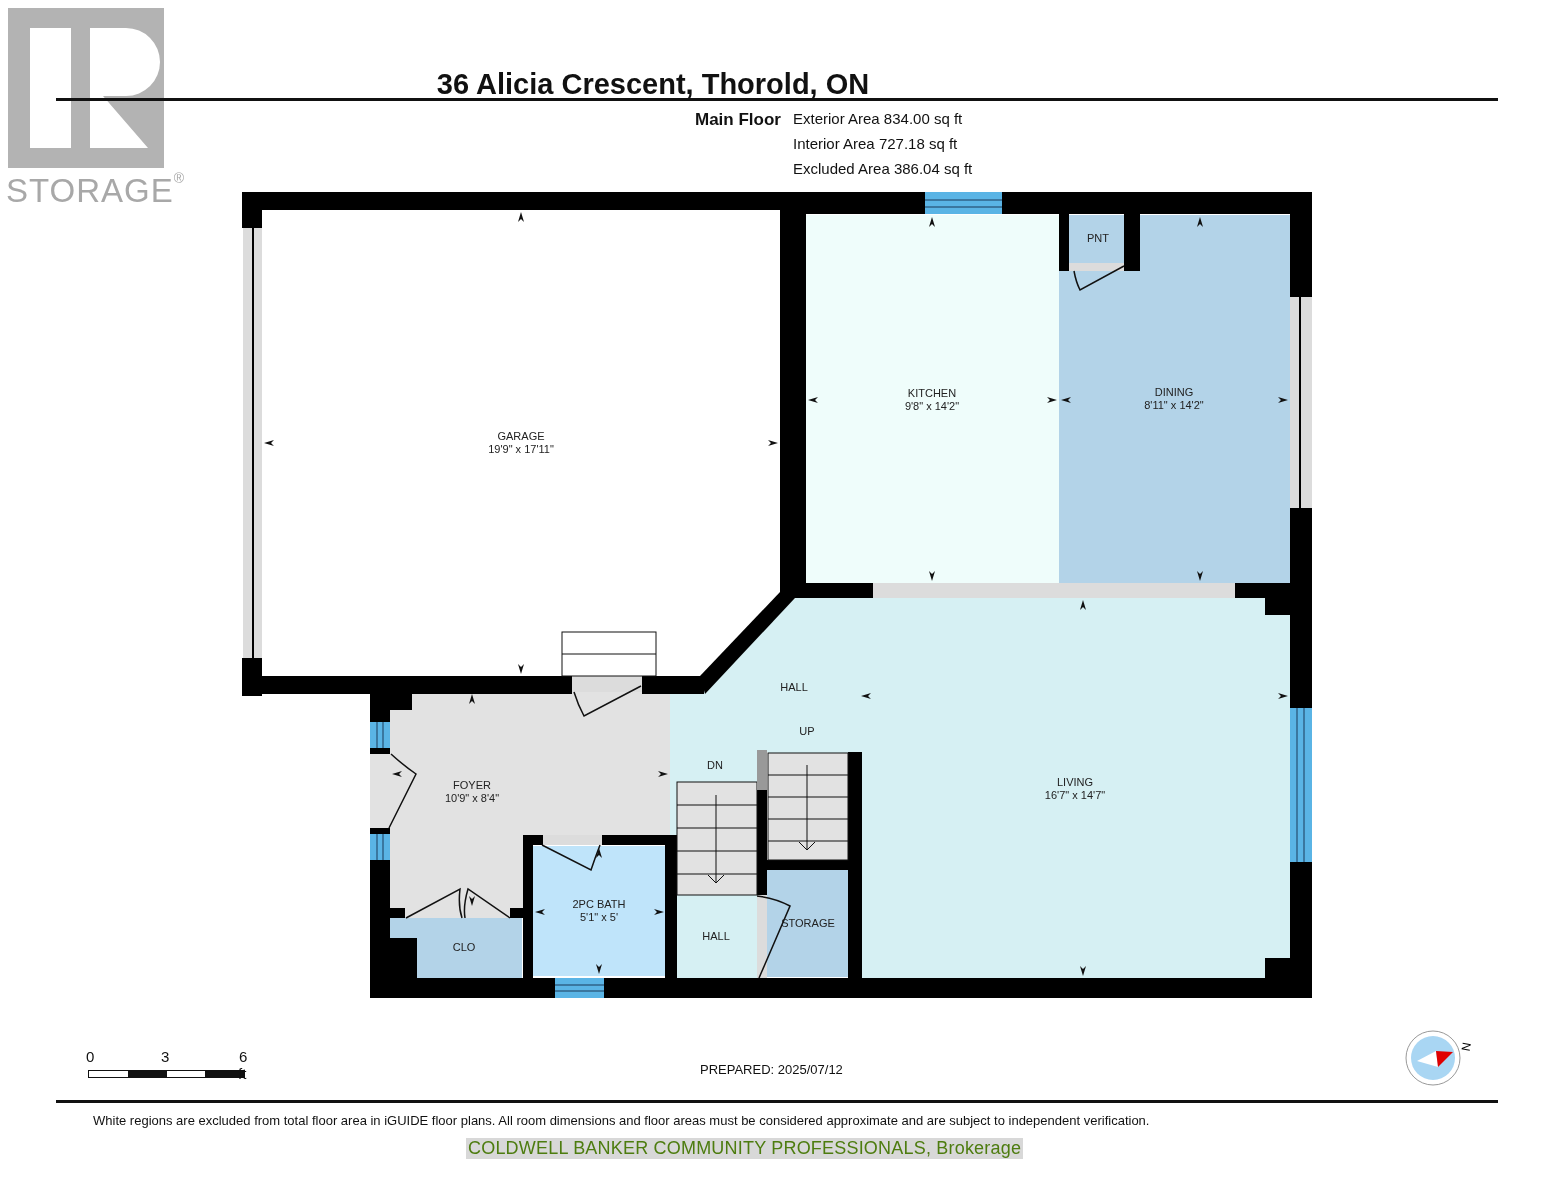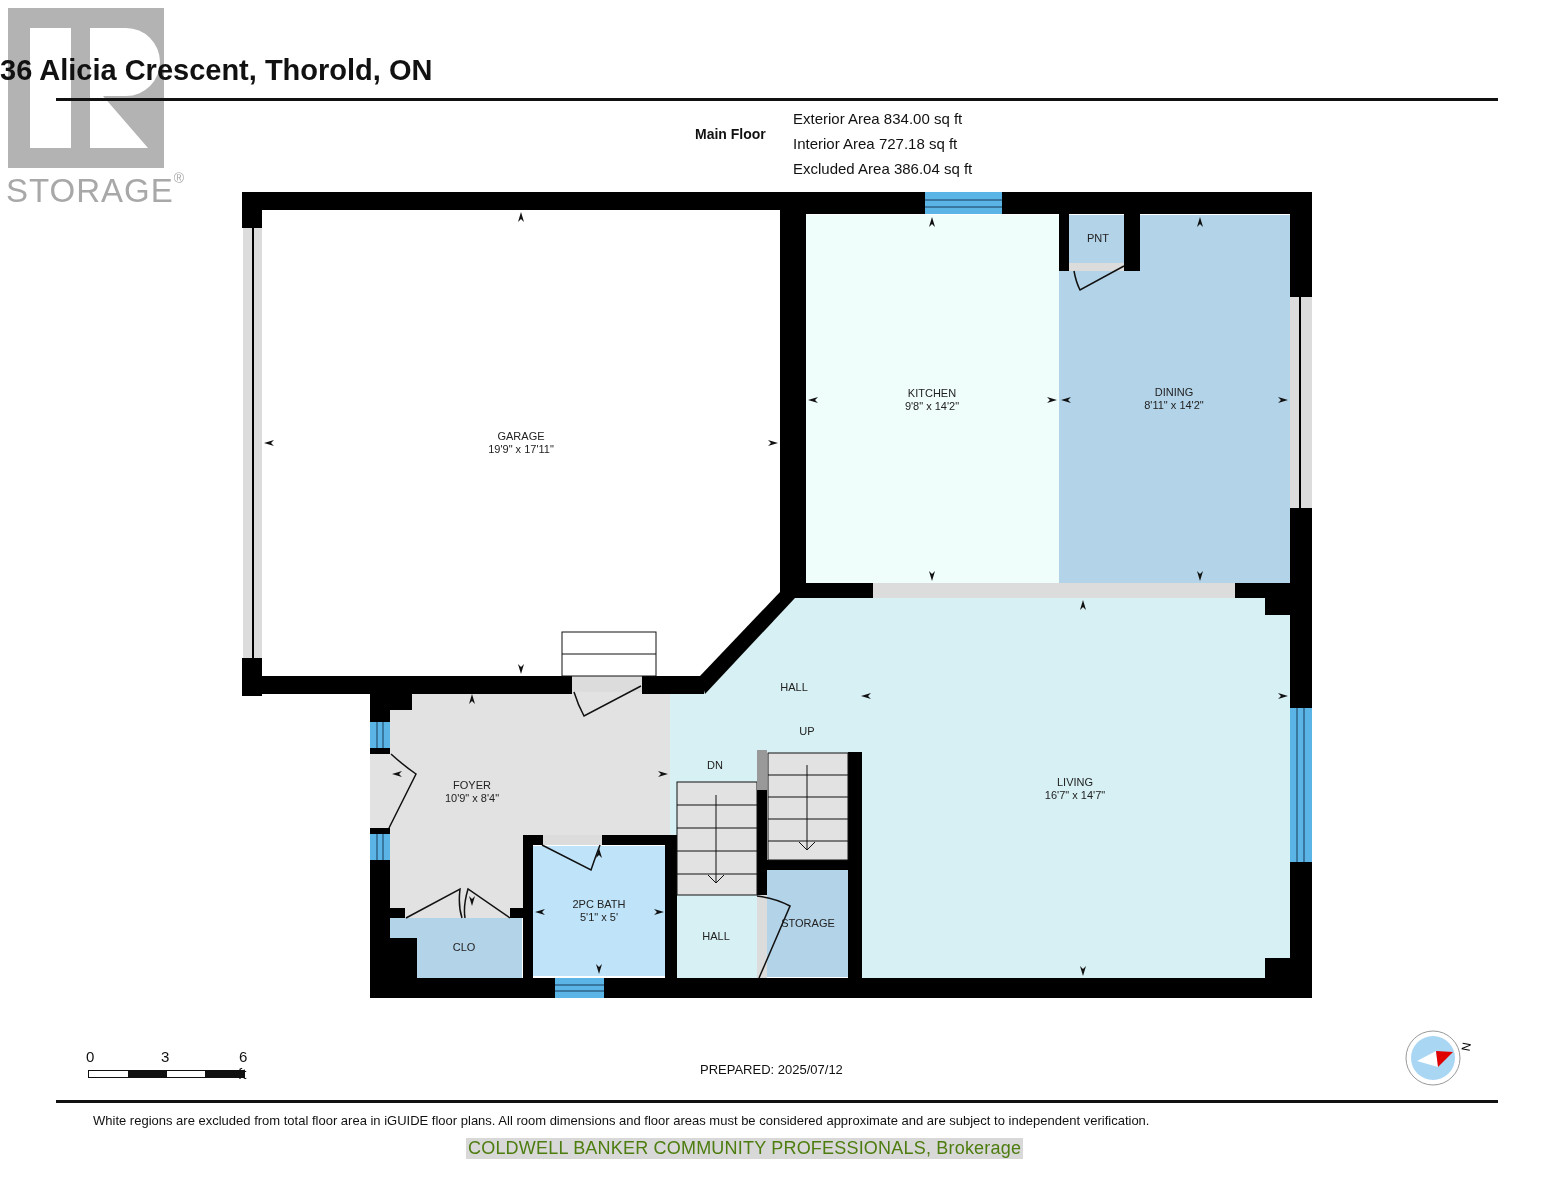--- a/index.html
+++ b/index.html
@@ -2,25 +2,25 @@
 <html><head>
 <meta charset="utf-8">
 <style>
   html, body { margin: 0; padding: 0; background: #ffffff; }
   body { width: 1553px; height: 1200px; position: relative; overflow: hidden;
          font-family: "Liberation Sans", sans-serif; color: #111; }
   .abs { position: absolute; }
   #realtor-logo { left: 8px; top: 8px; width: 156px; height: 160px; }
   #realtor-wordmark { left: 6px; top: 172px; font-size: 33px; color: #a8a8a8; letter-spacing: 1px; }
   #realtor-wordmark sup { font-size: 14px; vertical-align: top; position: relative; top: -2px; }
-  #title { left: 0; width: 1306px; top: 54px; font-size: 29px; font-weight: bold; }
+  #title { left: 0; width: 1306px; top: 68px; text-align: center; font-size: 29px; font-weight: bold; }
   .rule { height: 3px; background: #111; }
   #rule-top { left: 56px; width: 1442px; top: 98px; }
   #rule-bottom { left: 56px; width: 1442px; top: 1100px; }
-  #floor-name { left: 695px; top: 110px; font-size: 14px; font-weight: bold; margin-top: 16px; }
+  #floor-name { left: 695px; top: 110px; font-size: 17px; font-weight: bold; }
   .area-line { left: 793px; font-size: 15px; text-align: center; }
   #plan { left: 0; top: 0; }
   .room-label { font-family: "Liberation Sans", sans-serif; font-size: 11px; fill: #222; text-anchor: middle; }
   #scale-bar { left: 86px; top: 1048px; width: 200px; height: 40px; }
   .scale-num { position: absolute; font-size: 15px; top: 0; }
   #prepared { left: 700px; top: 1062px; font-size: 13px; }
   #disclaimer { left: 61px; top: 1113px; font-size: 13px; margin-left: 32px; }
   #brokerage { left: 466px; top: 1138px; font-size: 18px; color: #4d7c0f; background: #d8d8d8; padding: 0 2px; letter-spacing: 0.2px; }
   #compass { left: 1403px; top: 1028px; width: 76px; height: 60px; }
 </style>

